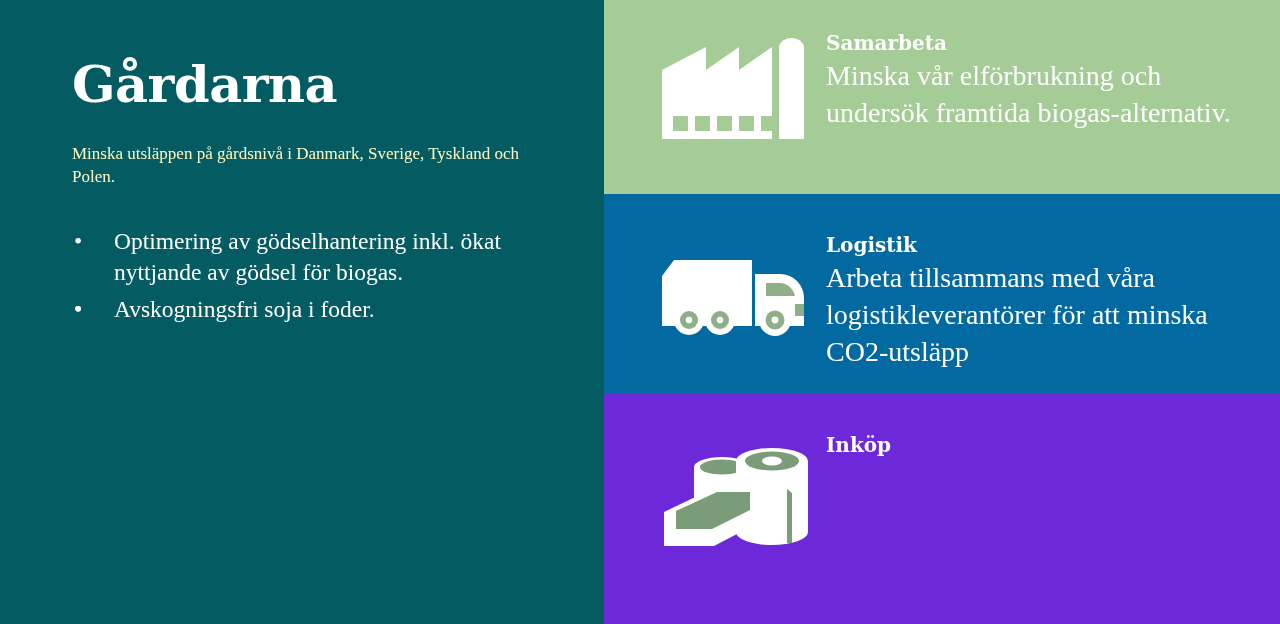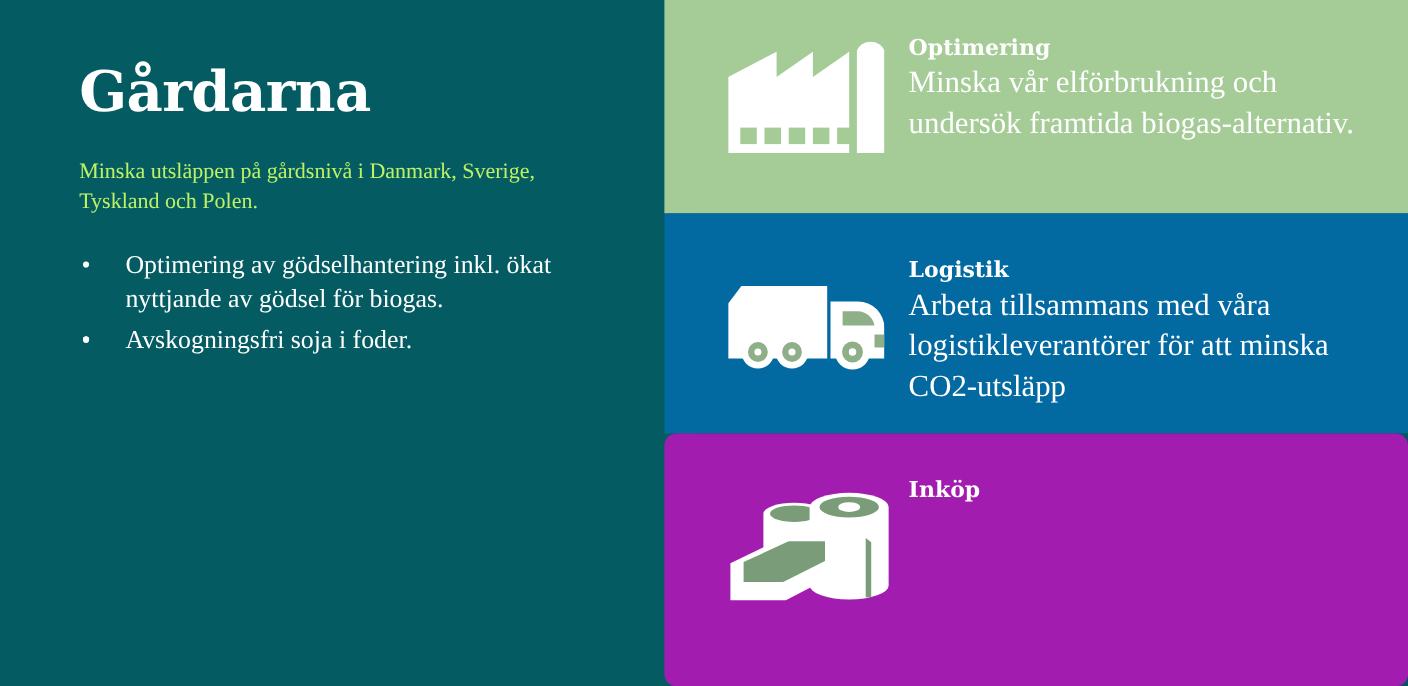--- a/index.html
+++ b/index.html
@@ -45,23 +45,23 @@
     color: #ffffff;
     white-space: nowrap;
   }
   .slide-subtitle {
     position: absolute;
     top: 143px;
     left: 0;
     width: 470px;
     margin: 0;
     font-family: "Liberation Serif", "DejaVu Serif", serif;
-    font-size: 20px;
+    font-size: 17px;
     line-height: 1.33;
-    color: #bef264;
+    color: #fef9c3;
   }
   .bullet-list {
     position: absolute;
     top: 226px;
     left: 0;
     width: 470px;
     margin: 0;
     padding: 0;
     list-style: none;
   }
@@ -92,21 +92,21 @@
     height: 624px;
   }
   .card {
     position: absolute;
     left: 0;
     width: 676px;
     display: block;
   }
   .card-1 { top: 0;   height: 194px; background: #A5CC97; }
   .card-2 { top: 194px; height: 200px; background: #0369a1; }
-  .card-3 { top: 394px; height: 230px; background: #a21caf; border-radius: 11px; }
+  .card-3 { top: 394px; height: 230px; background: #6d28d9; }
 
   .card-icon {
     position: absolute;
     left: 58px;
     display: block;
   }
   .card-1 .card-icon { top: 30px; }
   .card-2 .card-icon { top: 60px; }
   .card-3 .card-icon { top: 50px; }
 
@@ -178,21 +178,21 @@
           <rect x="11" y="86" width="15" height="15" fill="#A5CC97"></rect>
           <rect x="33" y="86" width="15" height="15" fill="#A5CC97"></rect>
           <rect x="55" y="86" width="15" height="15" fill="#A5CC97"></rect>
           <rect x="77" y="86" width="15" height="15" fill="#A5CC97"></rect>
           <rect x="99" y="86" width="15" height="15" fill="#A5CC97"></rect>
 
           <path fill="#ffffff" d="M117 16 a13 11 0 0 1 25 0 L142 109 L117 109 Z"></path>
         </svg>
       </div>
       <div class="card-text">
-        <h2 class="card-heading">Optimering</h2>
+        <h2 class="card-heading">Samarbeta</h2>
         <p class="card-body">Minska vår elförbrukning och undersök framtida biogas-alternativ.</p>
       </div>
     </div>
 
     <div class="card card-2">
       <div class="card-icon">
         <svg width="142" height="86" viewBox="0 0 142 86" xmlns="http://www.w3.org/2000/svg">
 
           <path fill="#ffffff" d="M0 22 L12 6 L90 6 L90 72 L0 72 Z"></path>
 

